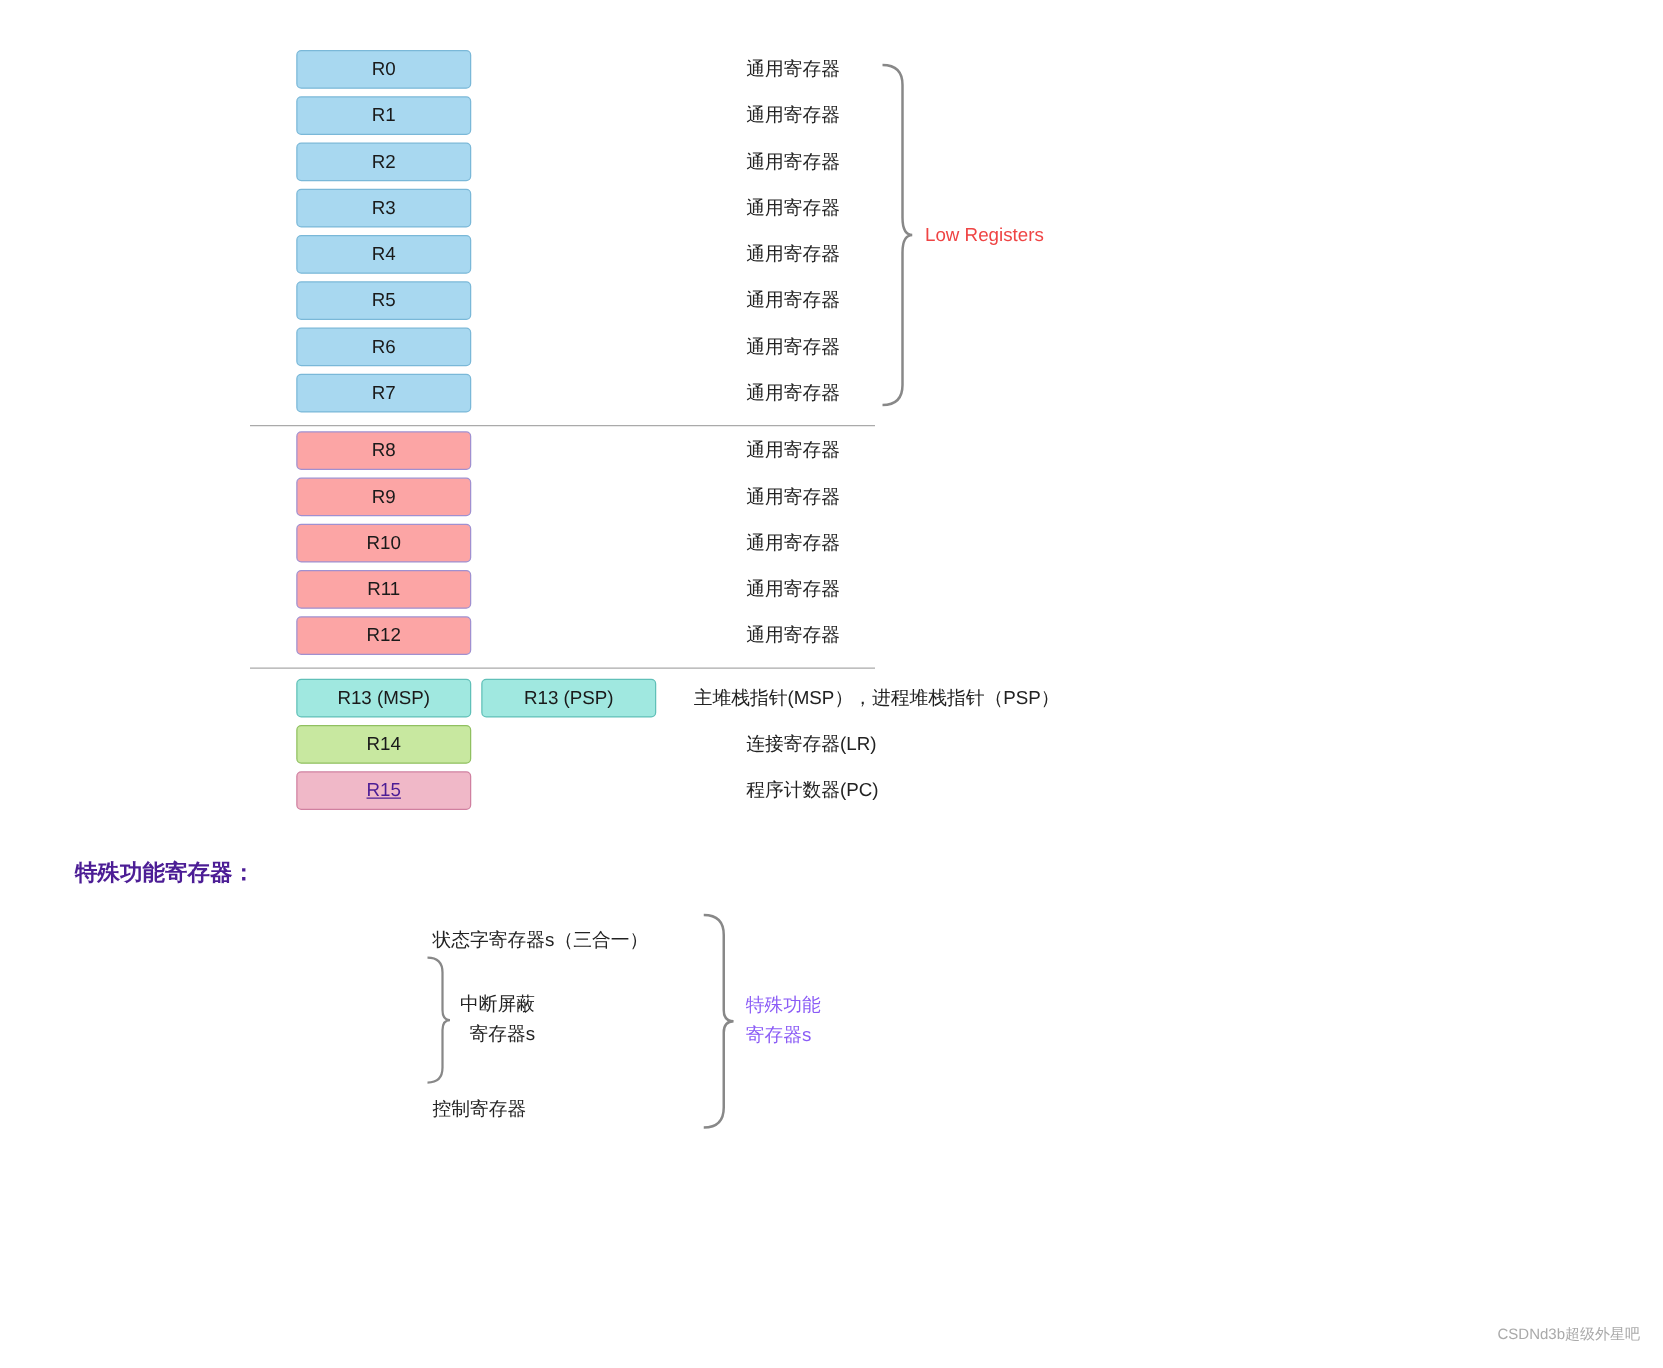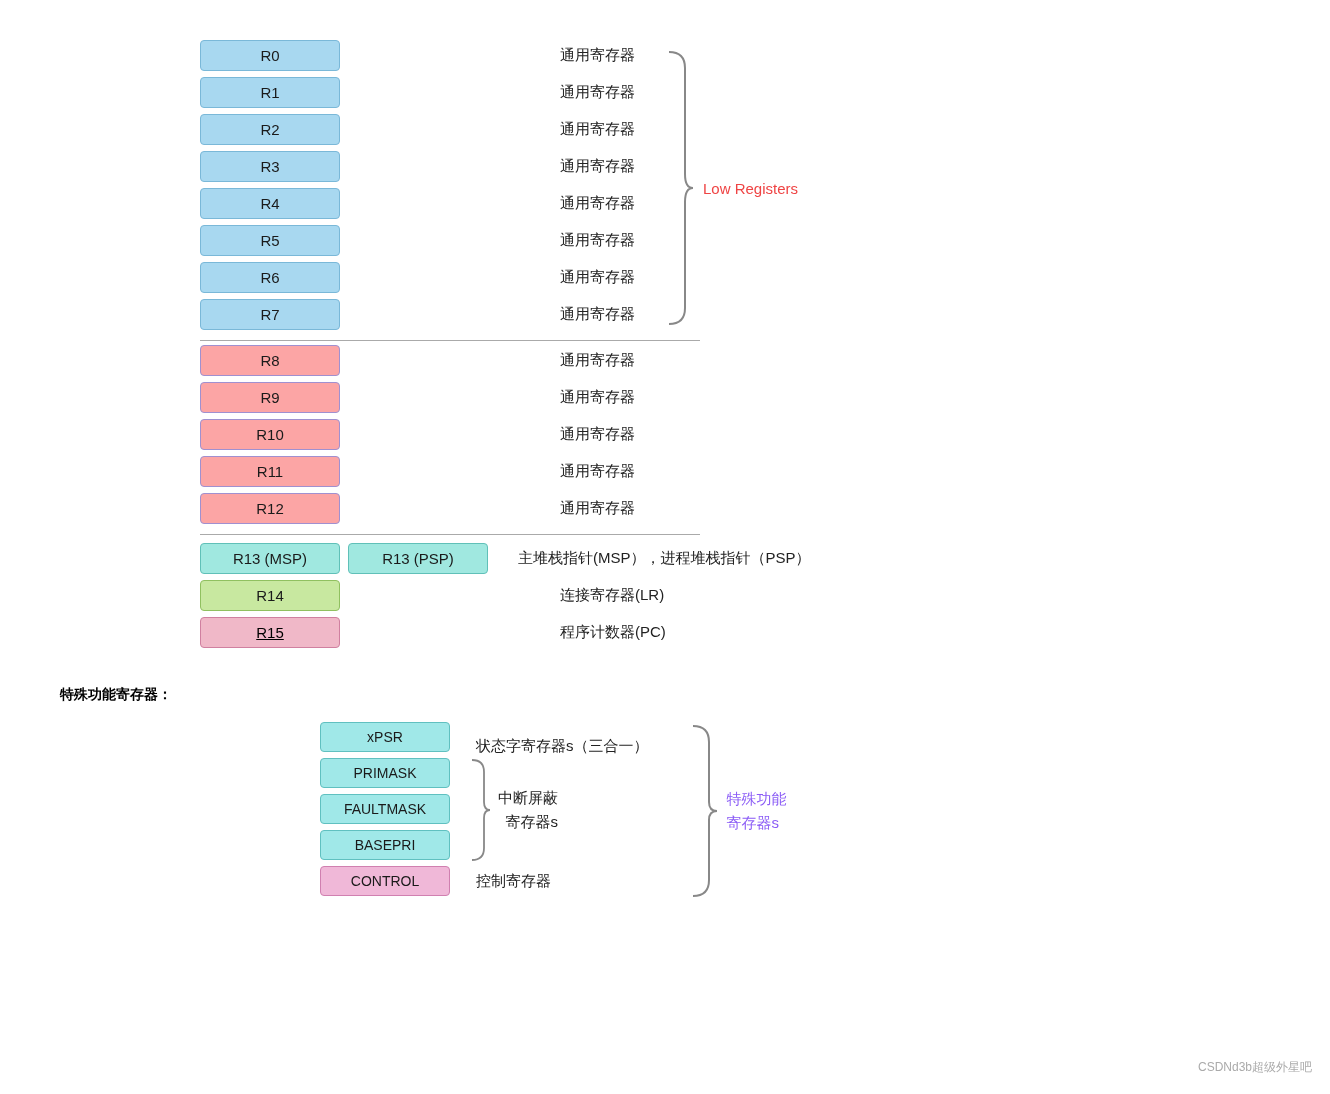--- a/index.html
+++ b/index.html
@@ -29,20 +29,21 @@
     }
 
     .reg-box {
       min-width: 140px;
       max-width: 140px;
       text-align: center;
       padding: 6px 10px;
       border-radius: 4px;
       font-size: 15px;
       font-weight: 500;
+      margin-left: 37px;
     }
 
     .reg-box-blue {
       background: #a8d8f0;
       border: 1.5px solid #7ab8d8;
       color: #1a1a1a;
     }
 
     .reg-box-purple {
       background: #fca5a5;
@@ -58,21 +59,21 @@
 
     .reg-box-green {
       background: #c8e8a0;
       border: 1.5px solid #90c060;
       color: #1a1a1a;
     }
 
     .reg-box-pink {
       background: #f0b8c8;
       border: 1.5px solid #d080a0;
-      color: #000000;
+      color: #4c1d95;
       text-decoration: underline;
     }
 
     .reg-label {
       margin-left: 220px;
       font-size: 15px;
       color: #222;
     }
 
     .reg-row-r13 .reg-label {
@@ -110,23 +111,23 @@
 
     .divider-line {
       border: none;
       border-top: 1.5px solid #aaa;
       margin: 4px 0 4px 0;
       width: 500px;
     }
 
     
     .special-title {
-      font-size: 14px;
+      font-size: 18px;
       font-weight: bold;
-      color: #000000;
+      color: #4c1d95;
       margin-top: 32px;
       margin-bottom: 18px;
       margin-left: 20px;
     }
 
     .special-section {
       display: flex;
       flex-direction: row;
       margin-left: 280px;
       align-items: flex-start;
@@ -269,27 +270,20 @@
   <div class="reg-row">
     <div class="reg-box reg-box-pink">R15</div>
     <span class="reg-label">程序计数器(PC)</span>
   </div>
 </div>
 
 <div class="special-title">特殊功能寄存器：</div>
 
 <div class="special-section">
 
-  <div class="special-rows">
-    <div class="special-reg-box special-reg-box-cyan">xPSR</div>
-    <div class="special-reg-box special-reg-box-cyan">PRIMASK</div>
-    <div class="special-reg-box special-reg-box-cyan">FAULTMASK</div>
-    <div class="special-reg-box special-reg-box-cyan">BASEPRI</div>
-    <div class="special-reg-box special-reg-box-pink">CONTROL</div>
-  </div>
 
   <div style="display:flex; flex-direction:column; margin-left:18px;">
 
     <div style="min-height:34px; display:flex; align-items:flex-end;">
       <span style="font-size:15px; color:#222; margin-left:8px;">状态字寄存器s（三合一）</span>
     </div>
 
     <div style="display:flex; flex-direction:row; align-items:center;">
       <div style="display:flex; flex-direction:column;">
 

